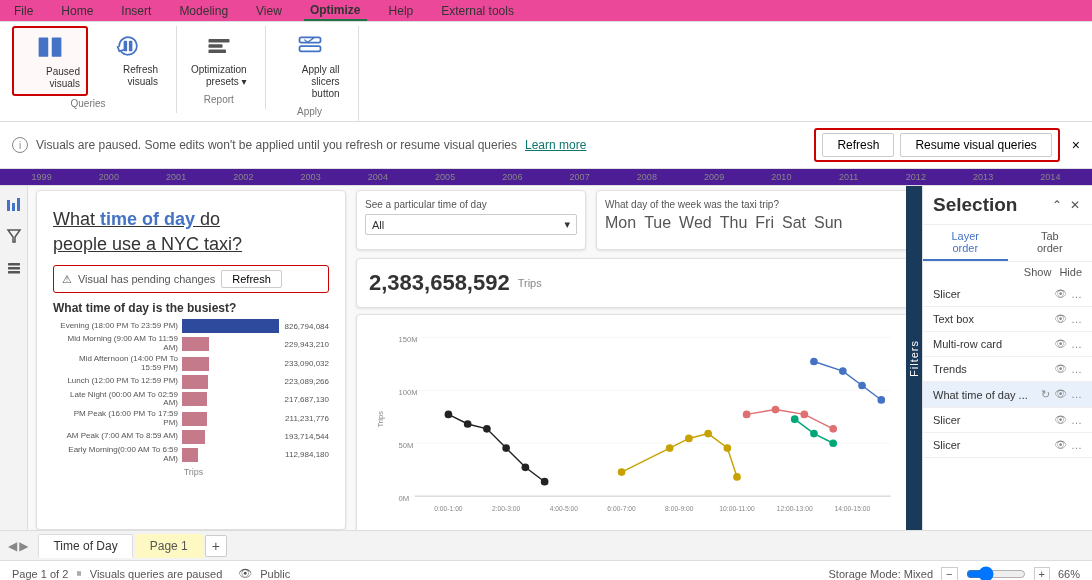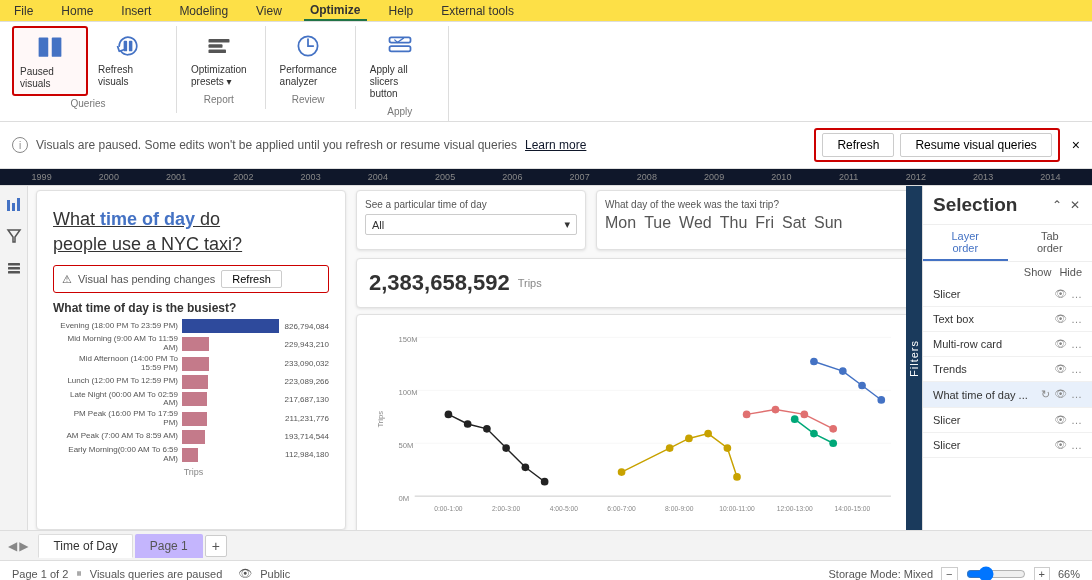--- a/index.html
+++ b/index.html
@@ -1,39 +1,39 @@
 <!DOCTYPE html>
 <html><head>
   <meta charset="utf-8">
   <style>
     * { box-sizing: border-box; margin: 0; padding: 0; }
     body { font-family: 'Segoe UI', Arial, sans-serif; font-size: 12px; background: #f3f3f3; color: #333; overflow: hidden; width: 1092px; height: 580px; }
 
     
-    .menu-bar { display: flex; align-items: center; background: #fde047; border-bottom: 1px solid #ddd; height: 22px; padding: 0 8px; gap: 16px; }
+    .menu-bar { display: flex; align-items: center; background: #ec4899; border-bottom: 1px solid #ddd; height: 22px; padding: 0 8px; gap: 16px; }
     .menu-item { font-size: 12px; cursor: pointer; padding: 2px 6px; color: #333; }
     .menu-item.active { color: #333; font-weight: 600; border-bottom: 2px solid #217346; }
 
     
     .ribbon { background: #fff; border-bottom: 1px solid #ddd; display: flex; align-items: flex-start; padding: 4px 8px 0 8px; min-height: 100px; }
     .ribbon-group { display: flex; flex-direction: column; align-items: flex-start; border-right: 1px solid #ddd; padding: 0 12px 4px 4px; margin-right: 4px; }
     .ribbon-group-items { display: flex; align-items: flex-start; gap: 4px; flex: 1; }
     .ribbon-group-label { font-size: 10px; color: #777; text-align: center; width: 100%; margin-top: auto; padding-top: 2px; }
     .ribbon-btn { display: flex; flex-direction: column; align-items: center; justify-content: flex-start; padding: 4px 6px; cursor: pointer; border: none; background: transparent; min-width: 44px; border-radius: 3px; font-size: 10px; color: #333; gap: 2px; }
     .ribbon-btn.active-btn { border: 2px solid #c00; background: #fff8f8; }
     .ribbon-btn .btn-icon { width: 32px; height: 32px; display: flex; align-items: center; justify-content: center; }
-    .ribbon-btn .btn-label { font-size: 10px; text-align: left; line-height: 1.2; max-width: 60px; }
+    .ribbon-btn .btn-label { font-size: 10px; text-align: right; line-height: 1.2; max-width: 60px; }
 
     
     .info-bar { background: #fff; border-bottom: 1px solid #e0e0e0; display: flex; align-items: center; padding: 6px 12px; gap: 8px; font-size: 12px; color: #555; position: relative; }
     .info-bar .refresh-area { margin-left: auto; display: flex; gap: 6px; border: 2px solid #c00; border-radius: 3px; padding: 3px 6px; }
     .info-btn { padding: 4px 14px; border: 1px solid #ccc; background: #fff; cursor: pointer; border-radius: 2px; font-size: 12px; }
 
     
-    .timeline { background: #0f172a; border-bottom: 1px solid #ddd; display: flex; align-items: center; padding: 3px 8px; font-size: 9px; color: #888; gap: 0; overflow: hidden; }
+    .timeline { background: #4c1d95; border-bottom: 1px solid #ddd; display: flex; align-items: center; padding: 3px 8px; font-size: 9px; color: #888; gap: 0; overflow: hidden; }
     .timeline-item { flex: 1; text-align: center; }
 
     
     .main-area { display: flex; height: calc(580px - 22px - 100px - 36px - 22px - 30px - 26px); }
 
     
     .left-panel { width: 28px; background: #f3f3f3; border-right: 1px solid #ddd; display: flex; flex-direction: column; align-items: center; padding: 8px 0; gap: 12px; }
     .panel-icon { width: 20px; height: 20px; display: flex; align-items: center; justify-content: center; cursor: pointer; color: #555; font-size: 14px; }
 
     
@@ -95,21 +95,21 @@
     .layer-item.selected { background: #e8f0fb; }
     .layer-item-name { color: #333; }
     .layer-item-icons { display: flex; gap: 4px; color: #888; }
 
     
     .status-bar { height: 26px; background: #fff; border-top: 1px solid #ddd; display: flex; align-items: center; padding: 0 12px; font-size: 11px; color: #555; gap: 8px; }
     .status-bar .right { margin-left: auto; display: flex; align-items: center; gap: 8px; }
 
     
     .page-tabs { height: 30px; background: #f3f3f3; border-top: 1px solid #ddd; display: flex; align-items: center; padding: 0 8px; gap: 2px; }
-    .page-tab { padding: 4px 14px; font-size: 12px; cursor: pointer; border: 1px solid transparent; border-radius: 2px 2px 0 0; background: #c4b5fd; color: #555; }
+    .page-tab { padding: 4px 14px; font-size: 12px; cursor: pointer; border: 1px solid transparent; border-radius: 2px 2px 0 0; background: #fef9c3; color: #555; }
     .page-tab.active { background: #fff; border-color: #ddd; border-bottom-color: #fff; color: #333; font-weight: 500; }
     .add-page-btn { width: 22px; height: 22px; display: flex; align-items: center; justify-content: center; background: #fff; border: 1px solid #ccc; border-radius: 2px; cursor: pointer; color: #555; font-size: 14px; }
 
     .nav-arrows { display: flex; gap: 2px; margin-right: 8px; }
     .nav-arrow { background: none; border: none; cursor: pointer; color: #888; font-size: 12px; }
 
     
     .scatter-svg { width: 100%; height: 100%; }
 
     
@@ -171,34 +171,20 @@
             <rect x="4" y="14" width="16" height="4" rx="1" fill="#555"></rect>
             <rect x="4" y="20" width="20" height="4" rx="1" fill="#555"></rect>
           </svg>
         </div>
         <span class="btn-label">Optimization<br>presets ▾</span>
       </button>
     </div>
     <div class="ribbon-group-label">Report</div>
   </div>
 
-  <div class="ribbon-group">
-    <div class="ribbon-group-items">
-      <button class="ribbon-btn">
-        <div class="btn-icon">
-          <svg class="icon-svg" viewBox="0 0 32 32" fill="none">
-            <circle cx="16" cy="16" r="11" stroke="#4472c4" stroke-width="2" fill="none"></circle>
-            <polyline points="16,8 16,16 22,16" stroke="#4472c4" stroke-width="2" fill="none" stroke-linecap="round"></polyline>
-          </svg>
-        </div>
-        <span class="btn-label">Performance<br>analyzer</span>
-      </button>
-    </div>
-    <div class="ribbon-group-label">Review</div>
-  </div>
 
   <div class="ribbon-group">
     <div class="ribbon-group-items">
       <button class="ribbon-btn">
         <div class="btn-icon">
           <svg class="icon-svg" viewBox="0 0 32 32" fill="none">
             <rect x="4" y="6" width="24" height="6" rx="2" fill="none" stroke="#4472c4" stroke-width="2"></rect>
             <rect x="4" y="16" width="24" height="6" rx="2" fill="none" stroke="#4472c4" stroke-width="2"></rect>
             <polyline points="10,9 13,12 20,7" stroke="#4472c4" stroke-width="1.5" fill="none" stroke-linecap="round"></polyline>
           </svg>
@@ -206,21 +192,21 @@
         <span class="btn-label">Apply all slicers<br>button</span>
       </button>
     </div>
     <div class="ribbon-group-label">Apply</div>
   </div>
 </div>
 
 <div class="info-bar">
   <div class="info-icon">i</div>
   <span>Visuals are paused. Some edits won't be applied until you refresh or resume visual queries</span>
-  <a href="#" style="color:#0f172a;">Learn more</a>
+  <a href="#" style="color:#0f766e;">Learn more</a>
   <div class="refresh-area">
     <button class="info-btn">Refresh</button>
     <button class="info-btn">Resume visual queries</button>
   </div>
   <button style="background:none;border:none;cursor:pointer;margin-left:4px;font-size:14px;">×</button>
 </div>
 
 <div class="timeline">
   <div class="timeline-item">1999</div>
   <div class="timeline-item">2000</div>

